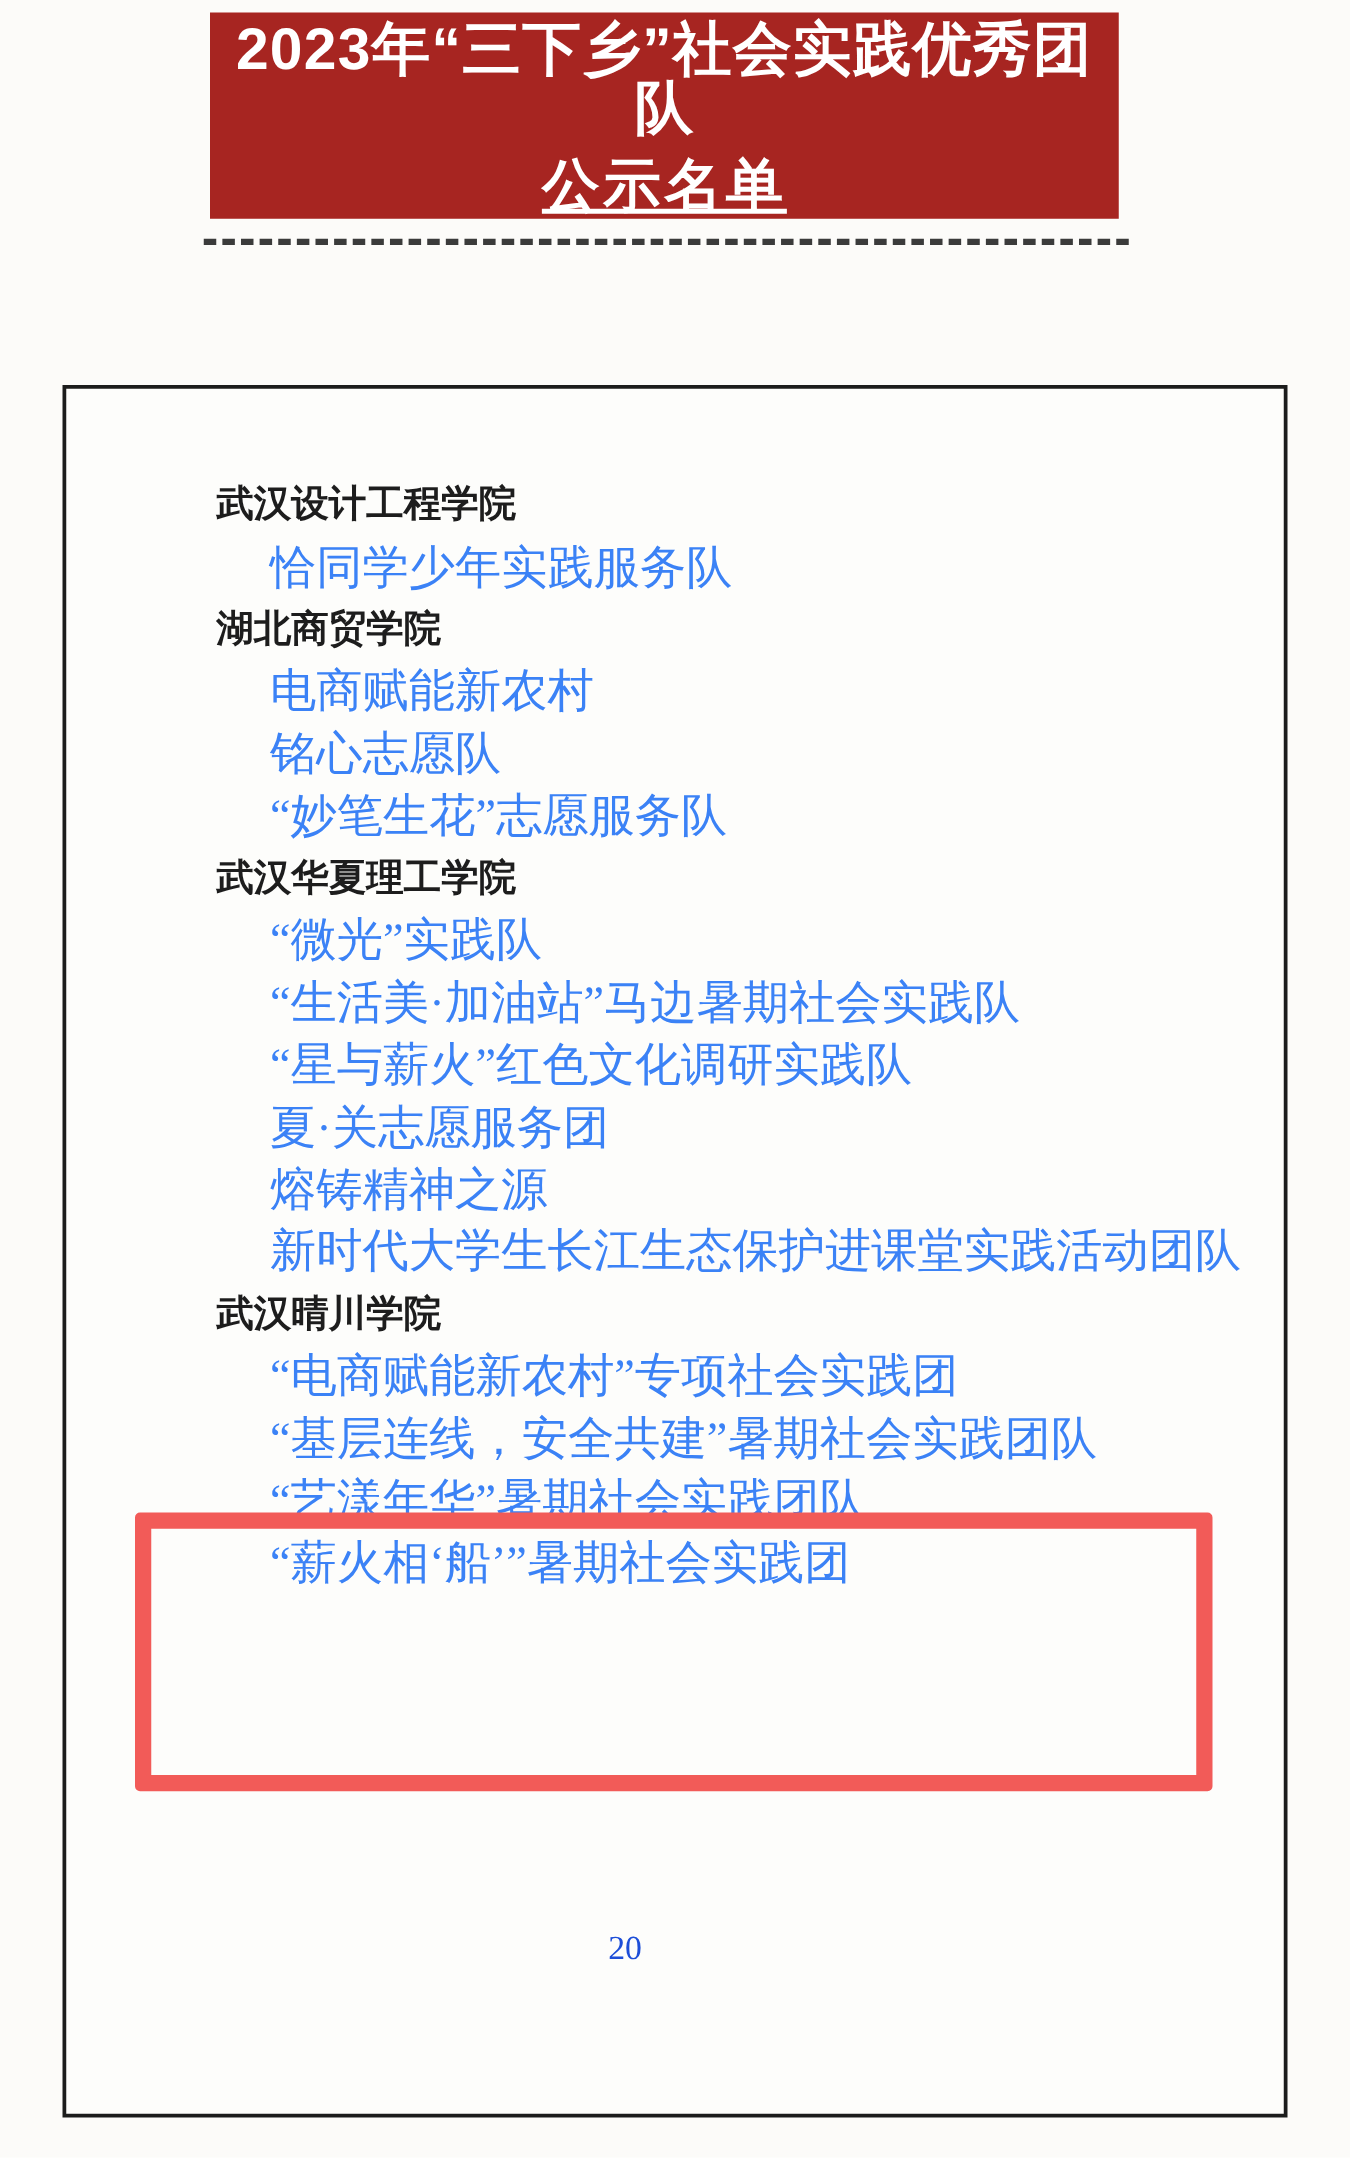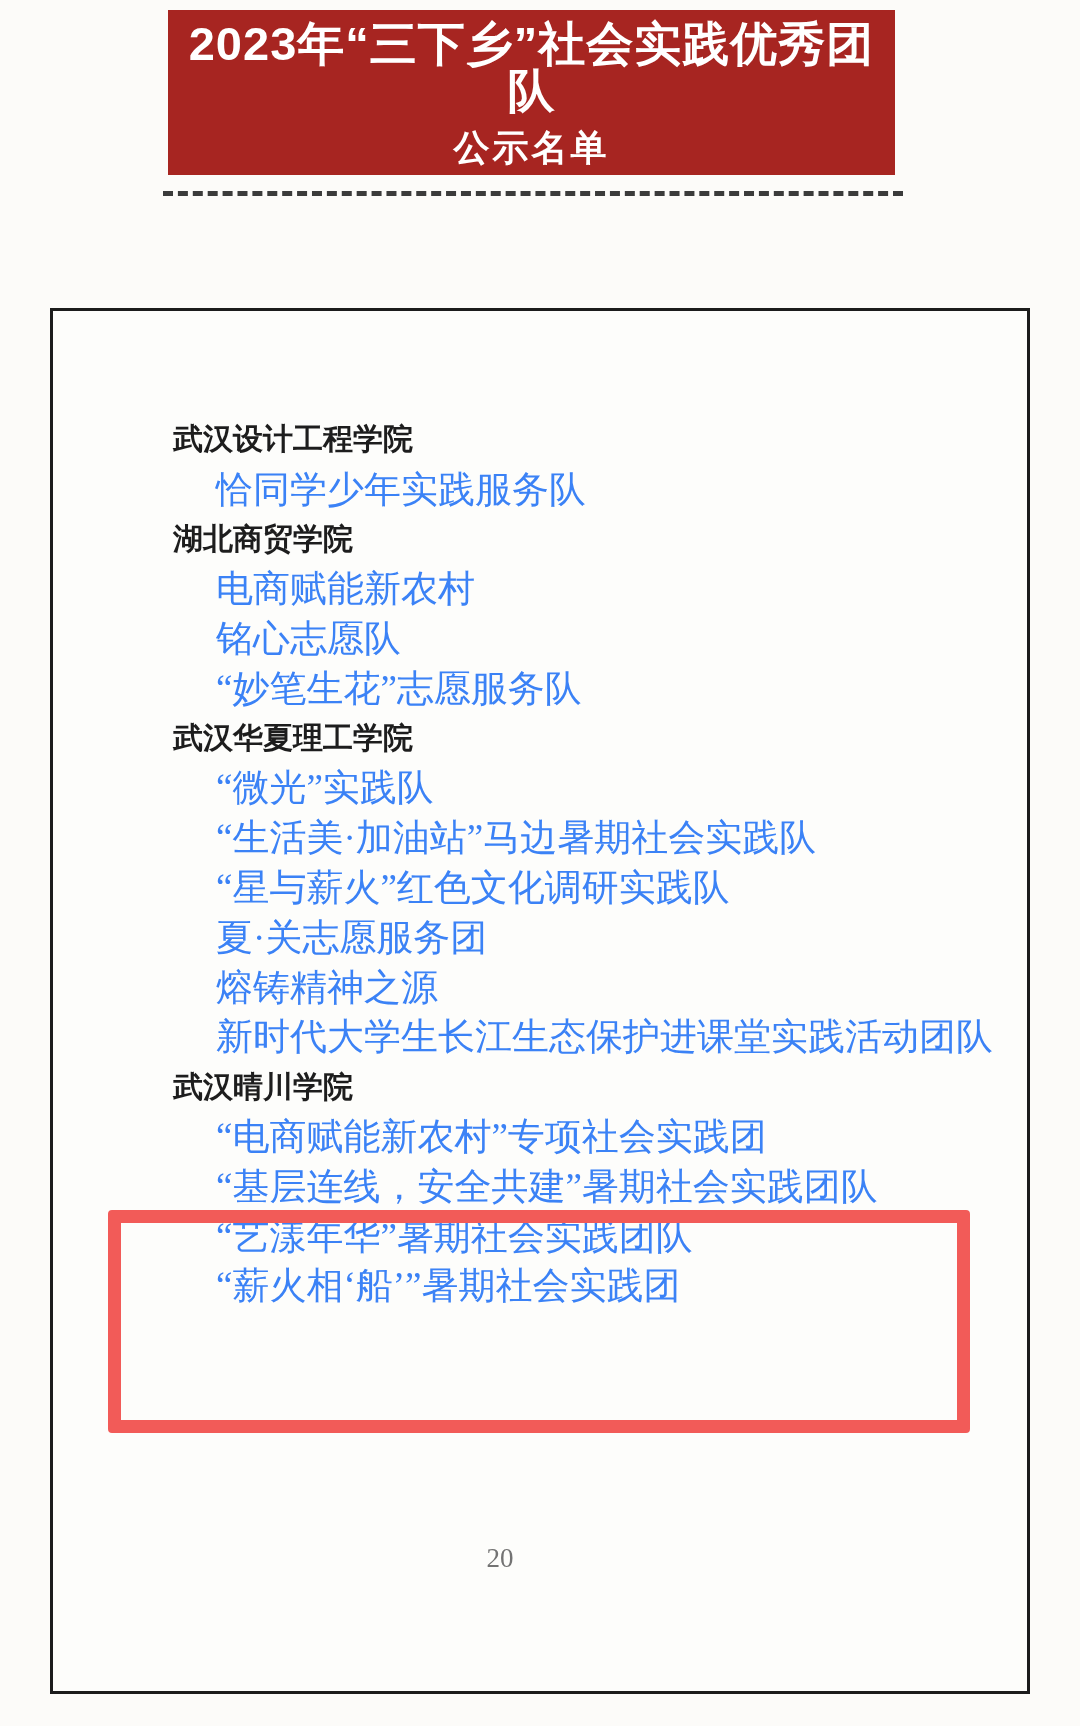--- a/index.html
+++ b/index.html
@@ -28,21 +28,21 @@
     display: flex;
     flex-direction: column;
     align-items: center;
     justify-content: center;
     gap: 16px;
     text-align: center;
     font-family: "Liberation Sans", "DejaVu Sans", sans-serif;
     font-weight: bold;
   }
   .banner .line1 { font-size: 47px; line-height: 1; letter-spacing: 1px; }
-  .banner .line2 { font-size: 36px; line-height: 1; letter-spacing: 3px; }
+  .banner .line2 { font-size: 46px; line-height: 1; letter-spacing: 3px; text-decoration: underline; }
 
   
   .dashed-divider {
     position: absolute;
     left: 163px;
     top: 191px;
     width: 740px;
     height: 0;
     border-top: 5px dashed #3b3b3b;
   }
@@ -53,21 +53,21 @@
     left: 50px;
     top: 308px;
     width: 980px;
     height: 1386px;
     box-sizing: border-box;
     border: 3px solid #1c1c1c;
     background: #fdfdfb;
   }
   .doc-content {
     position: relative;
-    padding-top: 104px;
+    padding-top: 68px;
   }
   .row {
     height: 49.8px;
     display: flex;
     align-items: center;
     color: #222222;
     white-space: nowrap;
   }
   .section-header {
     padding-left: 120px;
@@ -99,21 +99,21 @@
   
   .page-number {
     position: absolute;
     left: 0;
     top: 1232px;
     width: 100%;
     text-align: center;
     transform: translateX(-40px);
     font-family: "Liberation Serif", "DejaVu Serif", serif;
     font-size: 27px;
-    color: #737373;
+    color: #1d4ed8;
   }
 </style>
 </head>
 <body>
 
 <div class="page">
 
   <div class="banner" style="background: rgb(167, 37, 33); color: rgb(255, 255, 255);">
     <div class="line1">2023年“三下乡”社会实践优秀团队</div>
     <div class="line2">公示名单</div>

